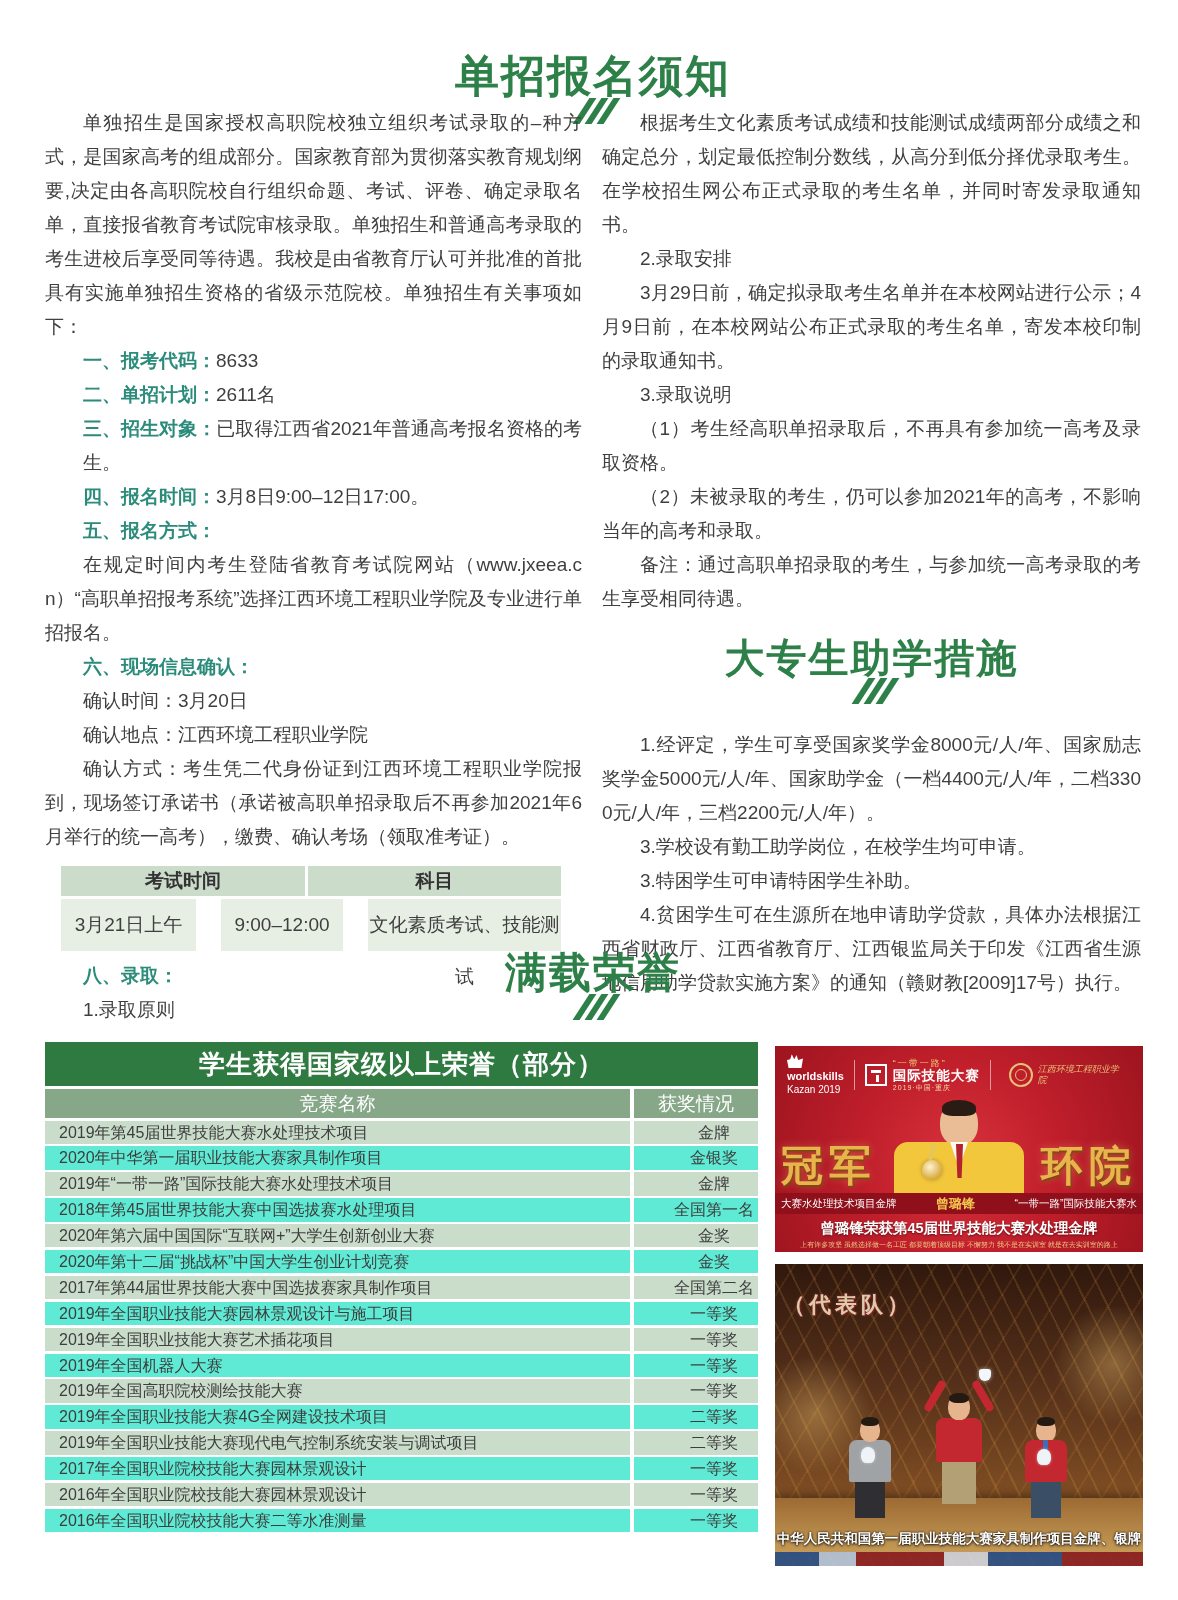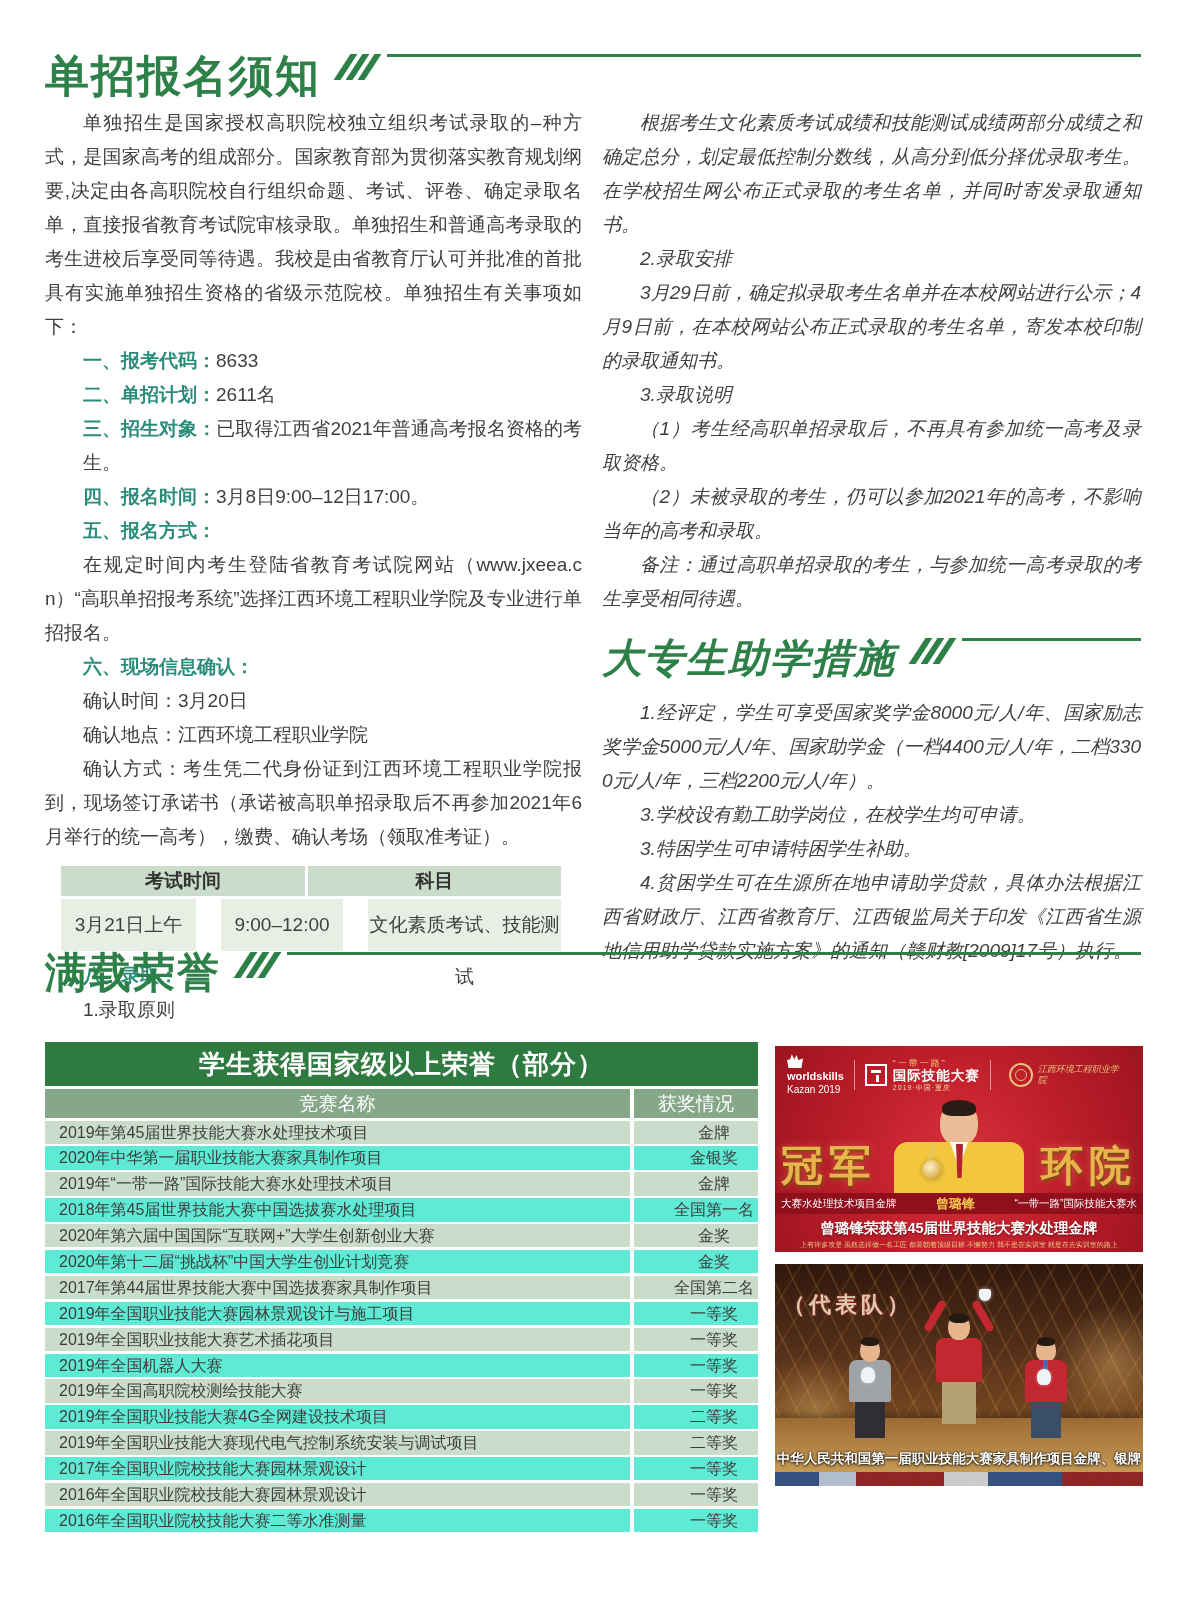--- a/index.html
+++ b/index.html
@@ -3,21 +3,21 @@
 <meta charset="utf-8">
 <style>
   * { margin:0; padding:0; box-sizing:border-box; }
   html,body { background:#ffffff; }
   .page {
     position:relative; width:1178px; height:1600px; margin:0 auto;
     background:#ffffff; overflow:hidden;
     font-family:"Liberation Sans", sans-serif; color:#3F3F3F;
   }
   
-  .sec-header { position:absolute; display:flex; align-items:flex-start; }
+  .sec-header { position:absolute; display:flex; align-items:center;flex-direction:column; }
   .sec-title { font-weight:bold; color:#2E8049; letter-spacing:2px; line-height:1; }
   .slashes { display:inline-flex; align-items:flex-end; margin:0 14px 2px 16px; }
   .sl { display:inline-block; width:7px; height:26px; background:#2E8049; transform:skewX(-33deg); margin-left:5px; }
   .rule { flex:1; height:3px; background:#2E8049; margin-bottom:4px; }
   
   .col { position:absolute; font-size:19px; line-height:34px; text-align:justify; word-break:break-all; }
   .p-indent { text-indent:2em; }
   .lbl { font-weight:bold; color:#2C8C7B; }
   .item { padding-left:2em; }
   .plain { color:#3F3F3F; }
@@ -73,21 +73,21 @@
   .p1-medal { position:absolute; left:28px; top:18px; width:20px; height:20px; border-radius:50%;
     background:radial-gradient(circle at 40% 35%, #fdf3d0, #D9A93F 70%, #a87a1e); box-shadow:0 0 4px rgba(0,0,0,.3); }
   .p1-medal::before { content:""; position:absolute; left:8px; top:-16px; width:4px; height:16px; background:#E4C65C; transform:rotate(14deg); }
   .p1-band { position:absolute; left:0; right:0; bottom:38px; height:21px; background:#8F0F1A; display:flex; align-items:center;
     justify-content:space-between; padding:0 6px; font-size:10.5px; color:#fff; white-space:nowrap; overflow:hidden; }
   .p1-band .name { color:#F5C84F; font-weight:bold; font-size:13px; margin:0 6px; }
   .p1-caption { position:absolute; left:0; right:0; bottom:14px; text-align:center; color:#fff; font-weight:bold; font-size:14.5px;
     text-shadow:0 1px 2px rgba(0,0,0,.5); white-space:nowrap; }
   .p1-tiny { position:absolute; left:0; right:0; bottom:2px; text-align:center; color:#EFC784; font-size:7px; white-space:nowrap; overflow:hidden; }
   
-  .photo2 { position:absolute; left:775px; top:1264px; width:368px; height:222px; overflow:hidden;
+  .photo2 { position:absolute; left:775px; top:1264px; width:368px; height:302px; overflow:hidden;
     background:
       repeating-linear-gradient(64deg, transparent 0 16px, rgba(255,190,80,.14) 16px 18px),
       repeating-linear-gradient(-58deg, transparent 0 22px, rgba(255,160,60,.10) 22px 24px),
       linear-gradient(180deg, #30180d 0%, #55301a 40%, #7a4a22 72%, #8a5a2b 100%); }
   .p2-glow { position:absolute; width:120px; height:120px; border-radius:50%; background:radial-gradient(rgba(255,210,120,.35), transparent 70%); }
   .p2-overlay-text { position:absolute; left:8px; top:26px; color:#f7e9c8; font-size:22px; font-weight:bold; letter-spacing:4px;
     text-shadow:0 0 3px #a33, 1px 1px 0 #7c1f1f; opacity:.85; }
   .p2-stage { position:absolute; left:0; right:0; bottom:14px; height:54px;
     background:linear-gradient(180deg, #9c6a33, #c59a55); box-shadow:0 -3px 8px rgba(0,0,0,.35); }
   .p2-strip { position:absolute; left:0; right:0; bottom:0; height:14px;
@@ -154,21 +154,21 @@
         <div class="ex-dcell ex-c1">3月21日上午</div>
         <div class="ex-dcell ex-c2">9:00–12:00</div>
         <div class="ex-dcell ex-c3">文化素质考试、技能测试</div>
       </div>
     </div>
 
     <div class="item"><span class="lbl">八、录取：</span></div>
     <div class="p-indent">1.录取原则</div>
   </div>
 
-  <div class="col" style="left:602px; top:106px; width:539px;font-style:italic;">
+  <div class="col" style="left:602px; top:106px; width:539px;">
     <div class="p-indent">根据考生文化素质考试成绩和技能测试成绩两部分成绩之和确定总分，划定最低控制分数线，从高分到低分择优录取考生。在学校招生网公布正式录取的考生名单，并同时寄发录取通知书。</div>
     <div class="p-indent">2.录取安排</div>
     <div class="p-indent">3月29日前，确定拟录取考生名单并在本校网站进行公示；4月9日前，在本校网站公布正式录取的考生名单，寄发本校印制的录取通知书。</div>
     <div class="p-indent">3.录取说明</div>
     <div class="p-indent">（1）考生经高职单招录取后，不再具有参加统一高考及录取资格。</div>
     <div class="p-indent">（2）未被录取的考生，仍可以参加2021年的高考，不影响当年的高考和录取。</div>
     <div class="p-indent">备注：通过高职单招录取的考生，与参加统一高考录取的考生享受相同待遇。</div>
 
     <div class="sec-header" style="position:static; margin:22px 0 18px 0;">
       <span class="sec-title" style="font-size:40px;">大专生助学措施</span>

